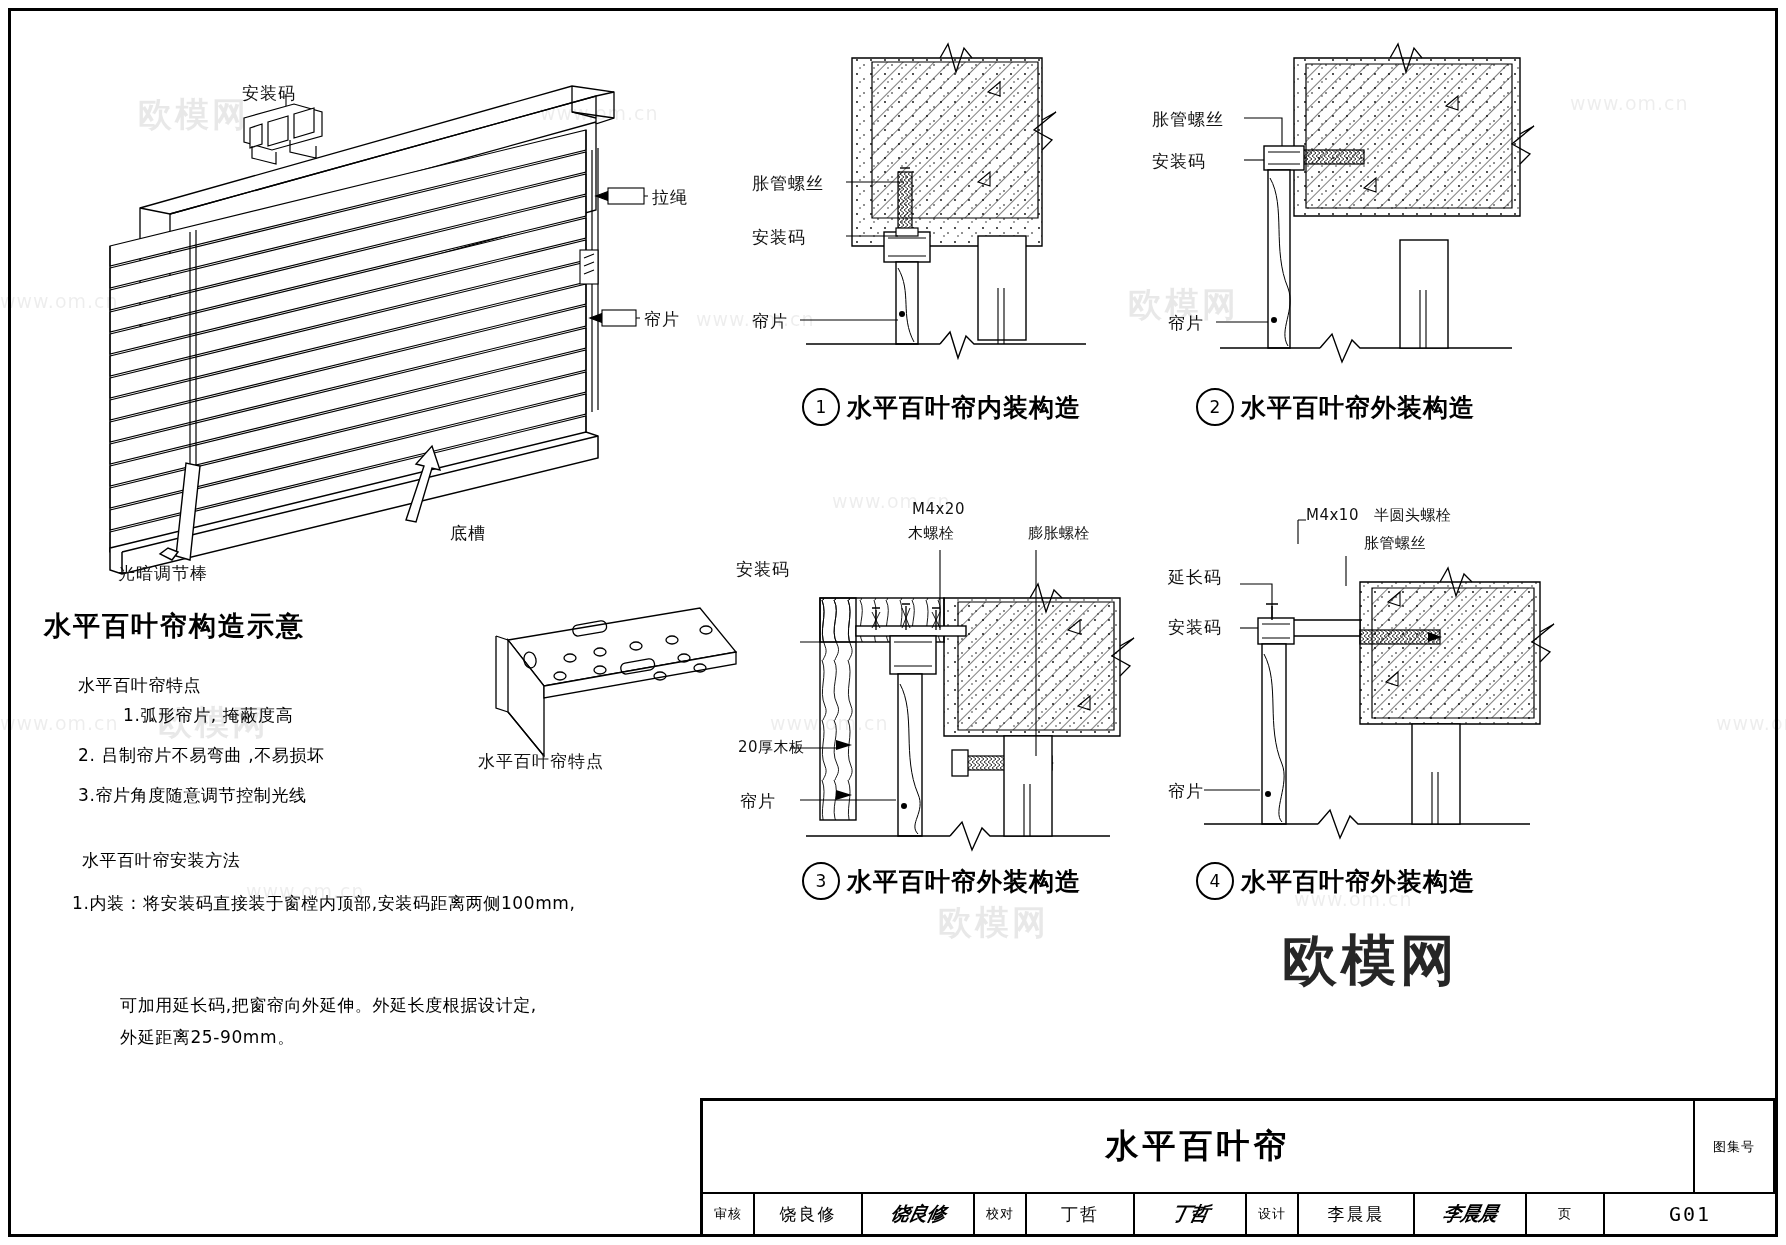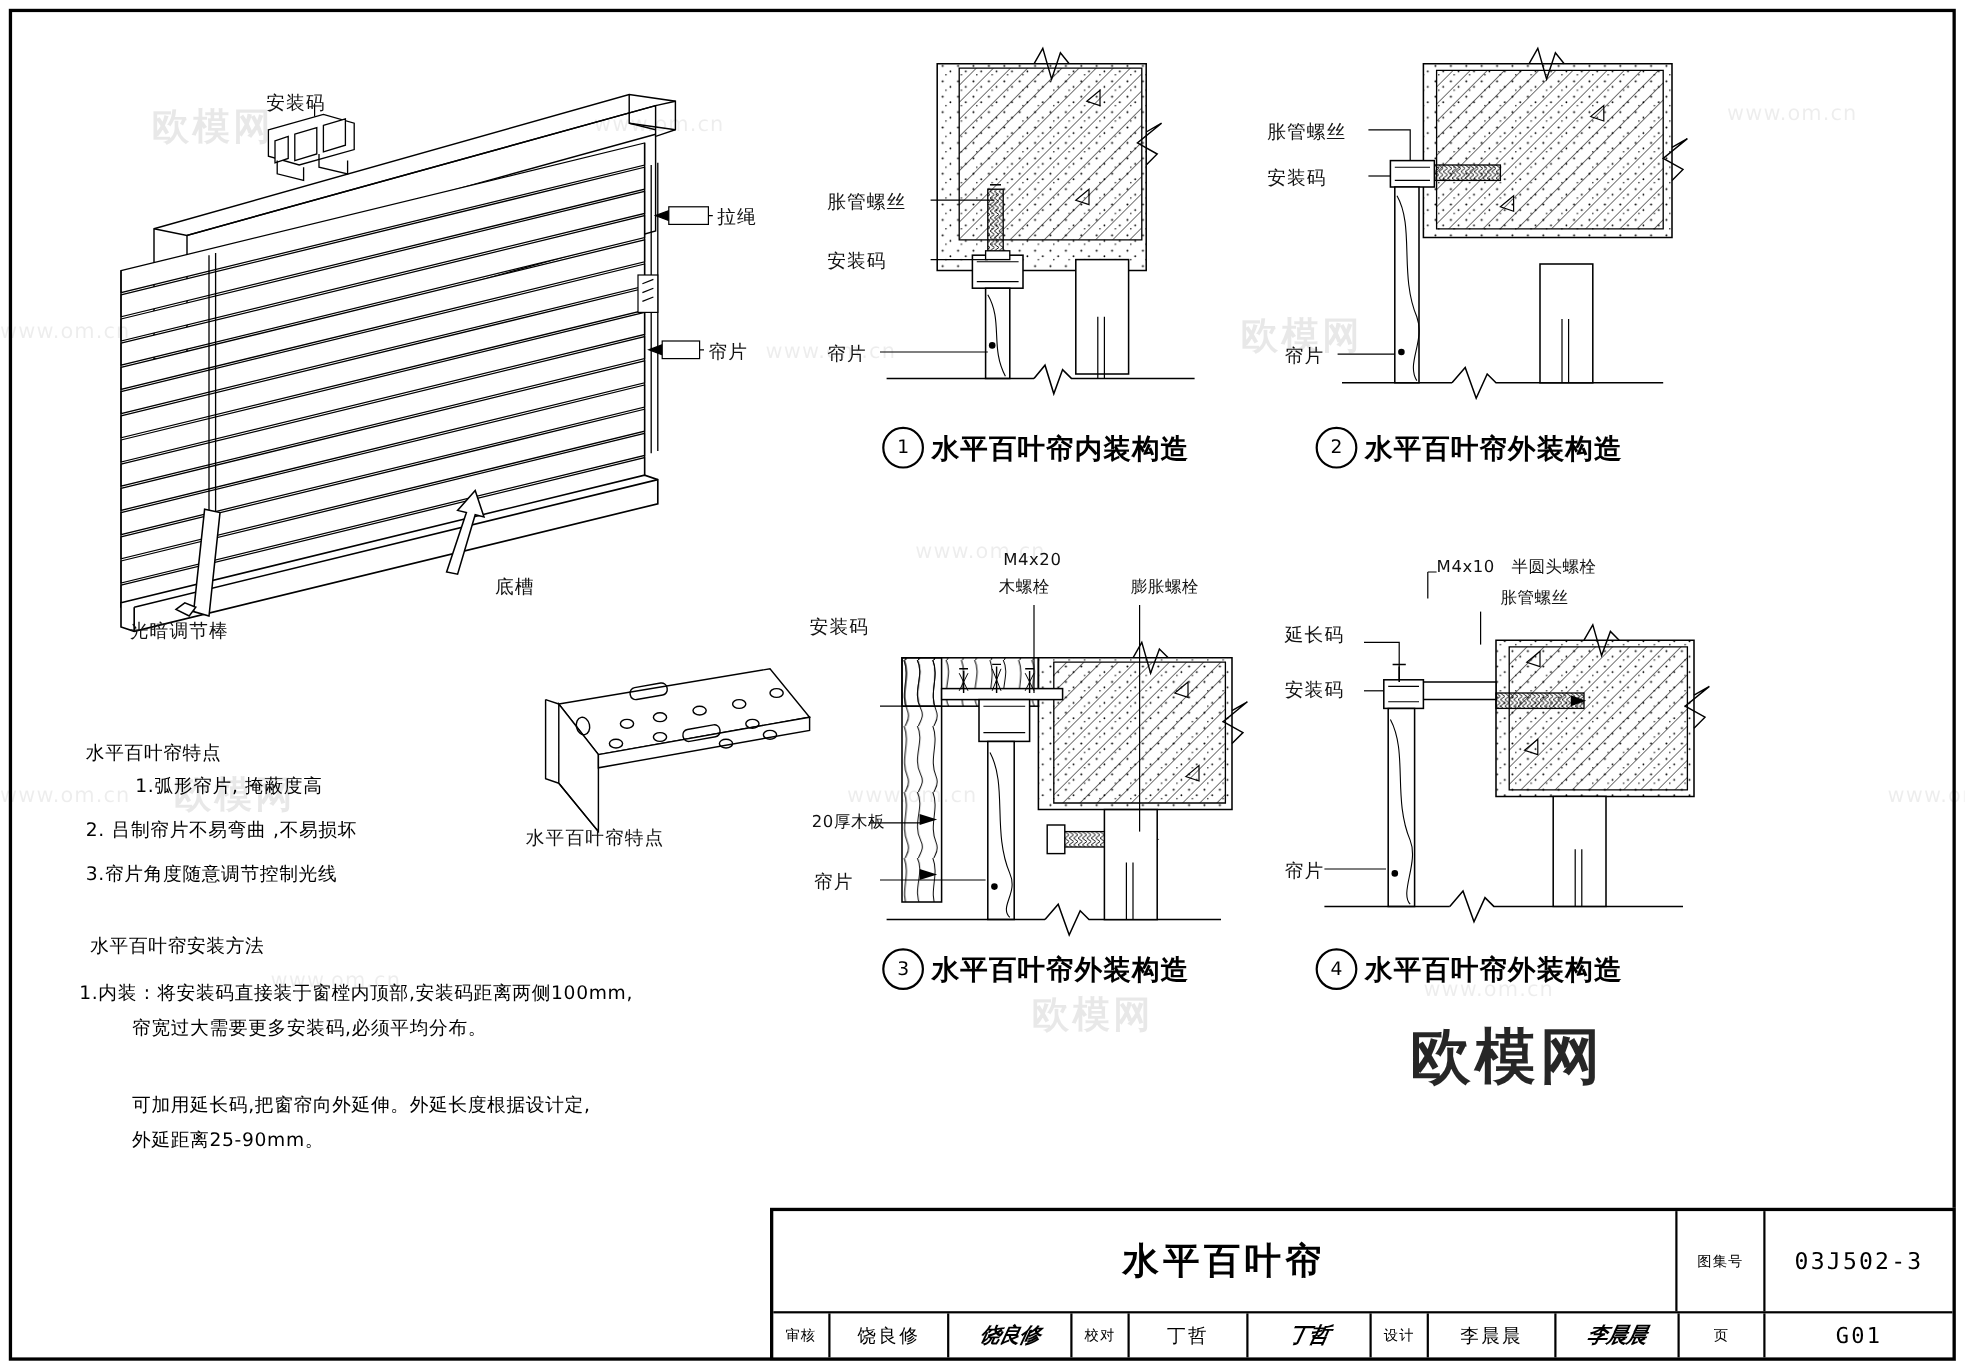--- a/index.html
+++ b/index.html
@@ -479,31 +479,31 @@
       <path d="M1204 790 L1260 790" stroke="#000" stroke-width="1.1"></path>
     </g>
   </svg>
 
   <div class="lbl" style="left:242px; top:82px;">安装码</div>
   <div class="lbl" style="left:652px; top:186px;">拉绳</div>
   <div class="lbl" style="left:644px; top:308px;">帘片</div>
   <div class="lbl" style="left:414px; top:522px;margin-left:36px;">底槽</div>
   <div class="lbl" style="left:118px; top:562px;">光暗调节棒</div>
 
+  <div class="title-main" style="left:44px; top:608px;">水平百叶帘构造示意</div>
 
   <div class="lbl" style="left:478px; top:750px;">水平百叶帘特点</div>
 
   <div class="notes" style="left:78px; top:670px;">水平百叶帘特点</div>
   <div class="notes" style="left:78px; top:700px;margin-left:45px;">1.弧形帘片, 掩蔽度高</div>
   <div class="notes" style="left:78px; top:740px;">2. 吕制帘片不易弯曲 ,不易损坏</div>
   <div class="notes" style="left:78px; top:780px;">3.帘片角度随意调节控制光线</div>
 
   <div class="notes" style="left:82px; top:845px;">水平百叶帘安装方法</div>
   <div class="notes" style="left:72px; top:888px;">1.内装 : 将安装码直接装于窗樘内顶部,安装码距离两侧100mm,</div>
-  <div class="notes" style="left:72px; top:920px;">        帘宽过大需要更多安装码,必须平均分布。</div>
   <div class="notes" style="left:72px; top:990px;">        可加用延长码,把窗帘向外延伸。外延长度根据设计定,</div>
   <div class="notes" style="left:72px; top:1022px;">        外延距离25-90mm。</div>
 
   <div class="lbl" style="left:752px; top:172px;">胀管螺丝</div>
   <div class="lbl" style="left:752px; top:226px;">安装码</div>
   <div class="lbl" style="left:752px; top:310px;">帘片</div>
 
   <div class="lbl" style="left:1152px; top:108px;">胀管螺丝</div>
   <div class="lbl" style="left:1152px; top:150px;">安装码</div>
   <div class="lbl" style="left:1168px; top:312px;">帘片</div>
@@ -538,21 +538,20 @@
     <div class="detail-num">4</div>
     <div class="detail-text">水平百叶帘外装构造</div>
   </div>
 
   <div class="titleblock">
     <div class="tb-upper">
       <div class="tb-name">
         <span>水平百叶帘</span>
       </div>
       <div class="tb-key">图集号</div>
-      <div class="tb-val">03J502-3</div>
     </div>
     <div class="tb-lower">
       <div class="tb-cell role">审核</div>
       <div class="tb-cell name">饶良修</div>
       <div class="tb-cell sign">
           <span>饶良修</span>
         </div>
       <div class="tb-cell role">校对</div>
       <div class="tb-cell name">丁哲</div>
       <div class="tb-cell sign">

